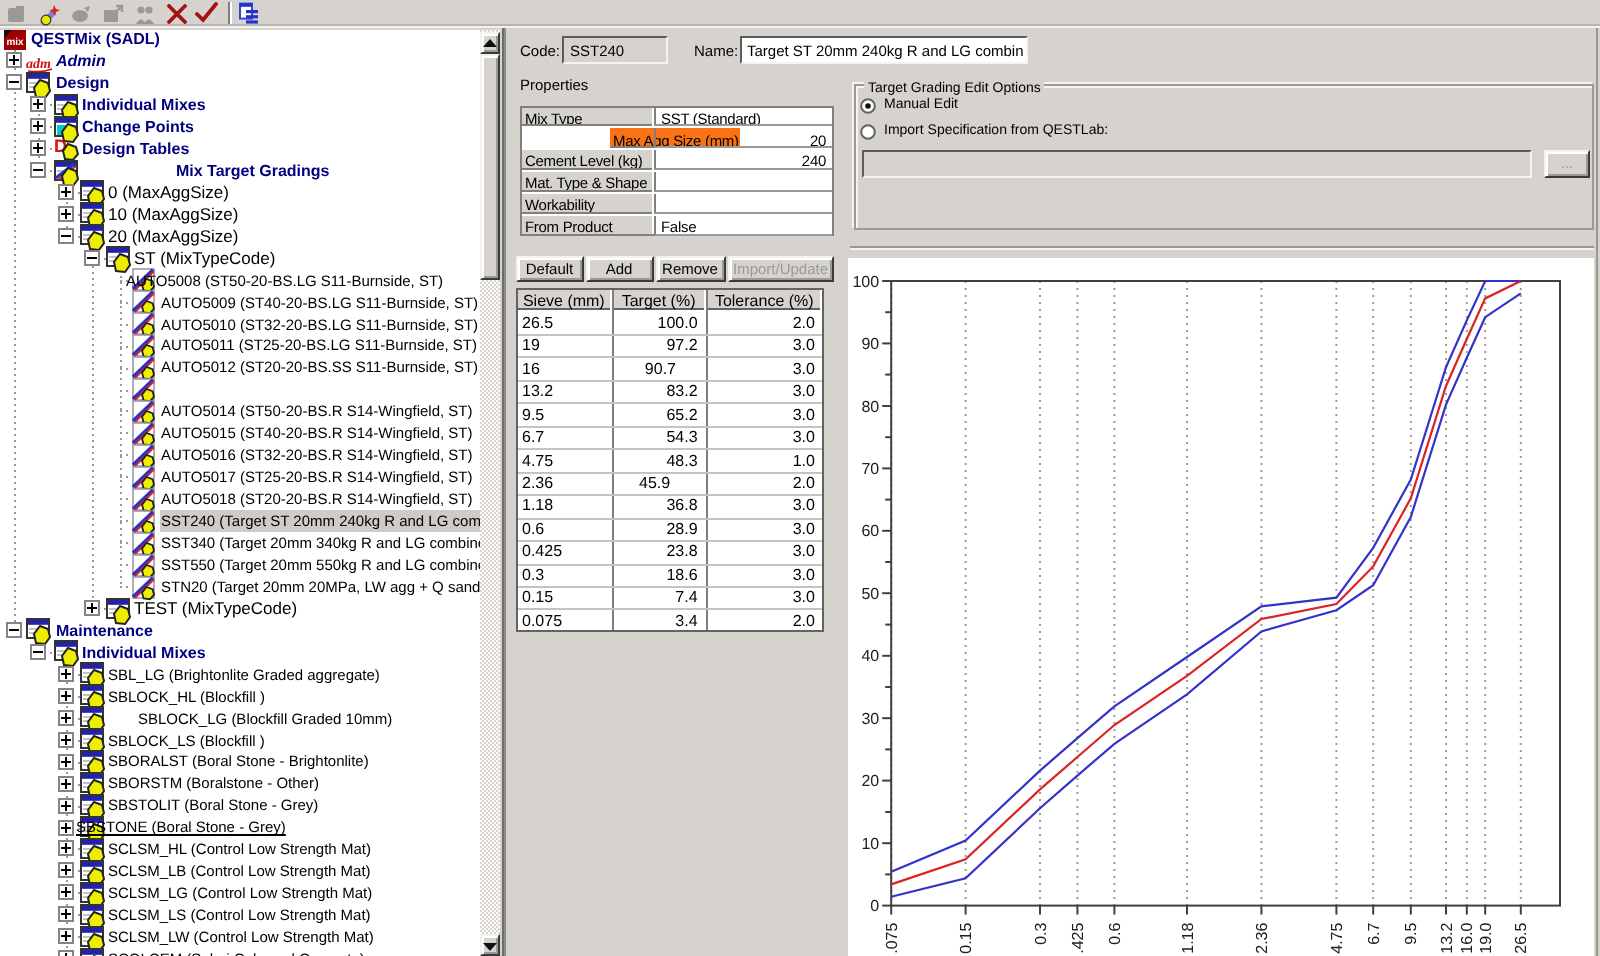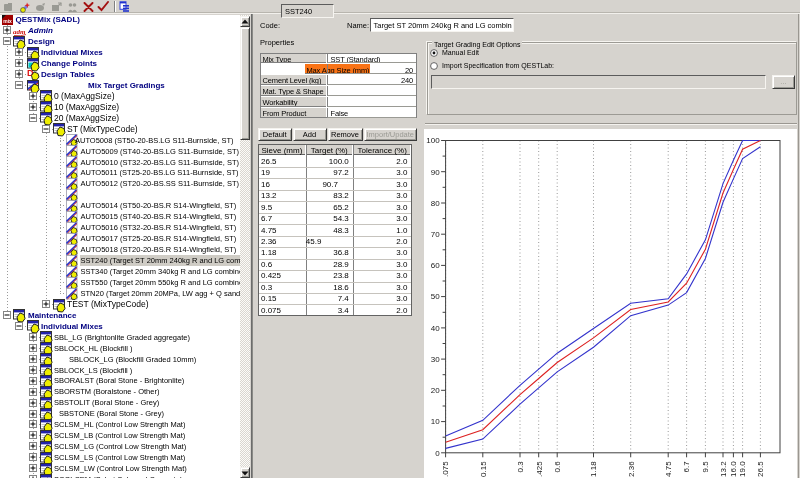--- a/index.html
+++ b/index.html
@@ -206,21 +206,21 @@
       <polygon points="7,4 11,5.5 12,9.5 9.5,13 5,12.5 4,8" fill="#eeee00" stroke="#222" stroke-width="1"></polygon>
     </svg>
     <div class="tm" style="left:66px;top:108.6px;">ST (MixTypeCode)</div>
     <div class="hdot" style="left:59.5px;top:124.7px;width:6.5px"></div>
     <svg class="ab" style="left:66px;top:119.24999999999999px" width="13" height="13">
       <rect x="0.5" y="0.5" width="10.5" height="10.5" fill="#fff" stroke="#99a" stroke-width="0.8"></rect>
       <path d="M0.5,10.5 L10.5,0.8" stroke="#2233cc" stroke-width="1.7" fill="none"></path>
       <path d="M1.5,11 L11,1.6" stroke="#dd2222" stroke-width="1" fill="none"></path>
       <polygon points="7.2,5.5 10.3,6.6 11,9.4 9,11.6 5.8,11.2 5,8.3" fill="#eeee00" stroke="#222" stroke-width="0.9"></polygon>
     </svg>
-    <div class="tt" style="left:74px;top:119.5px;text-align:right;">AUTO5008 (ST50-20-BS.LG S11-Burnside, ST)</div>
+    <div class="tt" style="left:62px;top:119.5px;text-align:right;">AUTO5008 (ST50-20-BS.LG S11-Burnside, ST)</div>
     <div class="hdot" style="left:59.5px;top:135.7px;width:6.5px"></div>
     <svg class="ab" style="left:66px;top:130.2px" width="13" height="13">
       <rect x="0.5" y="0.5" width="10.5" height="10.5" fill="#fff" stroke="#99a" stroke-width="0.8"></rect>
       <path d="M0.5,10.5 L10.5,0.8" stroke="#2233cc" stroke-width="1.7" fill="none"></path>
       <path d="M1.5,11 L11,1.6" stroke="#dd2222" stroke-width="1" fill="none"></path>
       <polygon points="7.2,5.5 10.3,6.6 11,9.4 9,11.6 5.8,11.2 5,8.3" fill="#eeee00" stroke="#222" stroke-width="0.9"></polygon>
     </svg>
     <div class="tt" style="left:79.5px;top:130.5px;">AUTO5009 (ST40-20-BS.LG S11-Burnside, ST)</div>
     <div class="hdot" style="left:59.5px;top:146.7px;width:6.5px"></div>
     <svg class="ab" style="left:66px;top:141.15px" width="13" height="13">
@@ -469,21 +469,21 @@
       <line x1="1.5" y1="4" x2="6.5" y2="4" stroke="#000"></line>
       <line x1="4" y1="1.5" x2="4" y2="6.5" stroke="#000"></line>
     </svg>
     <svg class="ab" style="left:39.5px;top:393.0px" width="14" height="14">
       <rect x="0.5" y="0.5" width="11" height="9.5" fill="#fff" stroke="#333" stroke-width="1"></rect>
       <rect x="1" y="1" width="10" height="2.4" fill="#2222aa"></rect>
       <line x1="1.5" y1="5.5" x2="10.5" y2="5.5" stroke="#aaa" stroke-width="0.7"></line>
       <line x1="1.5" y1="7.5" x2="10.5" y2="7.5" stroke="#aaa" stroke-width="0.7"></line>
       <polygon points="7,4 11,5.5 12,9.5 9.5,13 5,12.5 4,8" fill="#eeee00" stroke="#222" stroke-width="1"></polygon>
     </svg>
-    <div class="tt" style="left:58px;top:393.3px;">SBSTONE (Boral Stone - Grey)</div>
+    <div class="tt" style="left:37px;top:393.3px;text-decoration:underline;">SBSTONE (Boral Stone - Grey)</div>
     <div class="hdot" style="left:32.5px;top:409.4px;width:7.0px"></div>
     <svg class="ab" style="left:28.5px;top:405.4px" width="8" height="8">
       <rect x="0.5" y="0.5" width="7" height="7" fill="#fff" stroke="#848484"></rect>
       <line x1="1.5" y1="4" x2="6.5" y2="4" stroke="#000"></line>
       <line x1="4" y1="1.5" x2="4" y2="6.5" stroke="#000"></line>
     </svg>
     <svg class="ab" style="left:39.5px;top:403.95px" width="14" height="14">
       <rect x="0.5" y="0.5" width="11" height="9.5" fill="#fff" stroke="#333" stroke-width="1"></rect>
       <rect x="1" y="1" width="10" height="2.4" fill="#2222aa"></rect>
       <line x1="1.5" y1="5.5" x2="10.5" y2="5.5" stroke="#aaa" stroke-width="0.7"></line>
@@ -570,21 +570,21 @@
 <div class="btn ab" style="left:240px;top:467px;width:10px;height:11px"></div>
 <svg class="ab" style="left:241px;top:471px" width="8" height="5">
     <polygon points="0.5,0.5 7.5,0.5 4,4.5" fill="#111"></polygon>
   </svg>
 
 <div class="ab" style="left:251px;top:14px;width:1px;height:464px;background:#6c6c6c"></div>
 <div class="ab" style="left:252px;top:14px;width:1px;height:464px;background:#8a8a86"></div>
 
 <div class="ab" style="left:253px;top:14px;width:547px;height:464px;background:#d6d3ce"></div>
 <div class="lbl" style="left:260px;top:20.5px">Code:</div>
-<div class="ab sunk" style="left:281px;top:4px;width:53px;height:13.5px;background:#d6d3ce">
+<div class="ab sunk" style="left:281px;top:18px;width:53px;height:13.5px;background:#d6d3ce">
     <span class="lbl" style="left:3px;top:1.8px;position:absolute">SST240</span>
   </div>
 <div class="lbl" style="left:347px;top:20.5px">Name:</div>
 <div class="ab sunk" style="left:370px;top:18px;width:144px;height:13.5px;background:#fff">
     <span class="lbl" style="left:2.5px;top:1.8px;position:absolute">Target ST 20mm 240kg R and LG combin</span>
   </div>
 <div class="lbl" style="left:260px;top:38px">Properties</div>
 <div class="ab" style="left:259.5px;top:52.5px;width:157.5px;height:65.4px;border:1px solid #808080;background:#fff"></div>
 <div class="ab pcell" style="left:260.5px;top:53.5px;width:65.0px;height:9.9px;background:#d6d3ce;border-bottom:1px solid #808080;">
     <span style="position:absolute;left:2px;top:1.2px">Mix Type</span>
@@ -668,21 +668,21 @@
 <div class="ab" style="left:259px;top:212.6px;width:151.5px;height:1px;background:#c6c3bd"></div>
 <div class="ab scell" style="left:261px;top:214.0px;">6.7</div>
 <div class="ab scell" style="left:305.8px;top:214.0px;width:43.0px;text-align:right">54.3</div>
 <div class="ab scell" style="left:352.8px;top:214.0px;width:54.69999999999999px;text-align:right">3.0</div>
 <div class="ab" style="left:259px;top:224.1px;width:151.5px;height:1px;background:#c6c3bd"></div>
 <div class="ab scell" style="left:261px;top:225.5px;">4.75</div>
 <div class="ab scell" style="left:305.8px;top:225.5px;width:43.0px;text-align:right">48.3</div>
 <div class="ab scell" style="left:352.8px;top:225.5px;width:54.69999999999999px;text-align:right">1.0</div>
 <div class="ab" style="left:259px;top:235.6px;width:151.5px;height:1px;background:#c6c3bd"></div>
 <div class="ab scell" style="left:261px;top:237.0px;">2.36</div>
-<div class="ab scell" style="left:305.8px;top:237.0px;width:43.0px;text-align:left">45.9</div>
+<div class="ab scell" style="left:305.8px;top:237.0px;width:43.0px;text-align:center">45.9</div>
 <div class="ab scell" style="left:352.8px;top:237.0px;width:54.69999999999999px;text-align:right">2.0</div>
 <div class="ab" style="left:259px;top:247.0px;width:151.5px;height:1px;background:#c6c3bd"></div>
 <div class="ab scell" style="left:261px;top:248.4px;">1.18</div>
 <div class="ab scell" style="left:305.8px;top:248.4px;width:43.0px;text-align:right">36.8</div>
 <div class="ab scell" style="left:352.8px;top:248.4px;width:54.69999999999999px;text-align:right">3.0</div>
 <div class="ab" style="left:259px;top:258.5px;width:151.5px;height:1px;background:#c6c3bd"></div>
 <div class="ab scell" style="left:261px;top:259.9px;">0.6</div>
 <div class="ab scell" style="left:305.8px;top:259.9px;width:43.0px;text-align:right">28.9</div>
 <div class="ab scell" style="left:352.8px;top:259.9px;width:54.69999999999999px;text-align:right">3.0</div>
 <div class="ab" style="left:259px;top:270.0px;width:151.5px;height:1px;background:#c6c3bd"></div>

